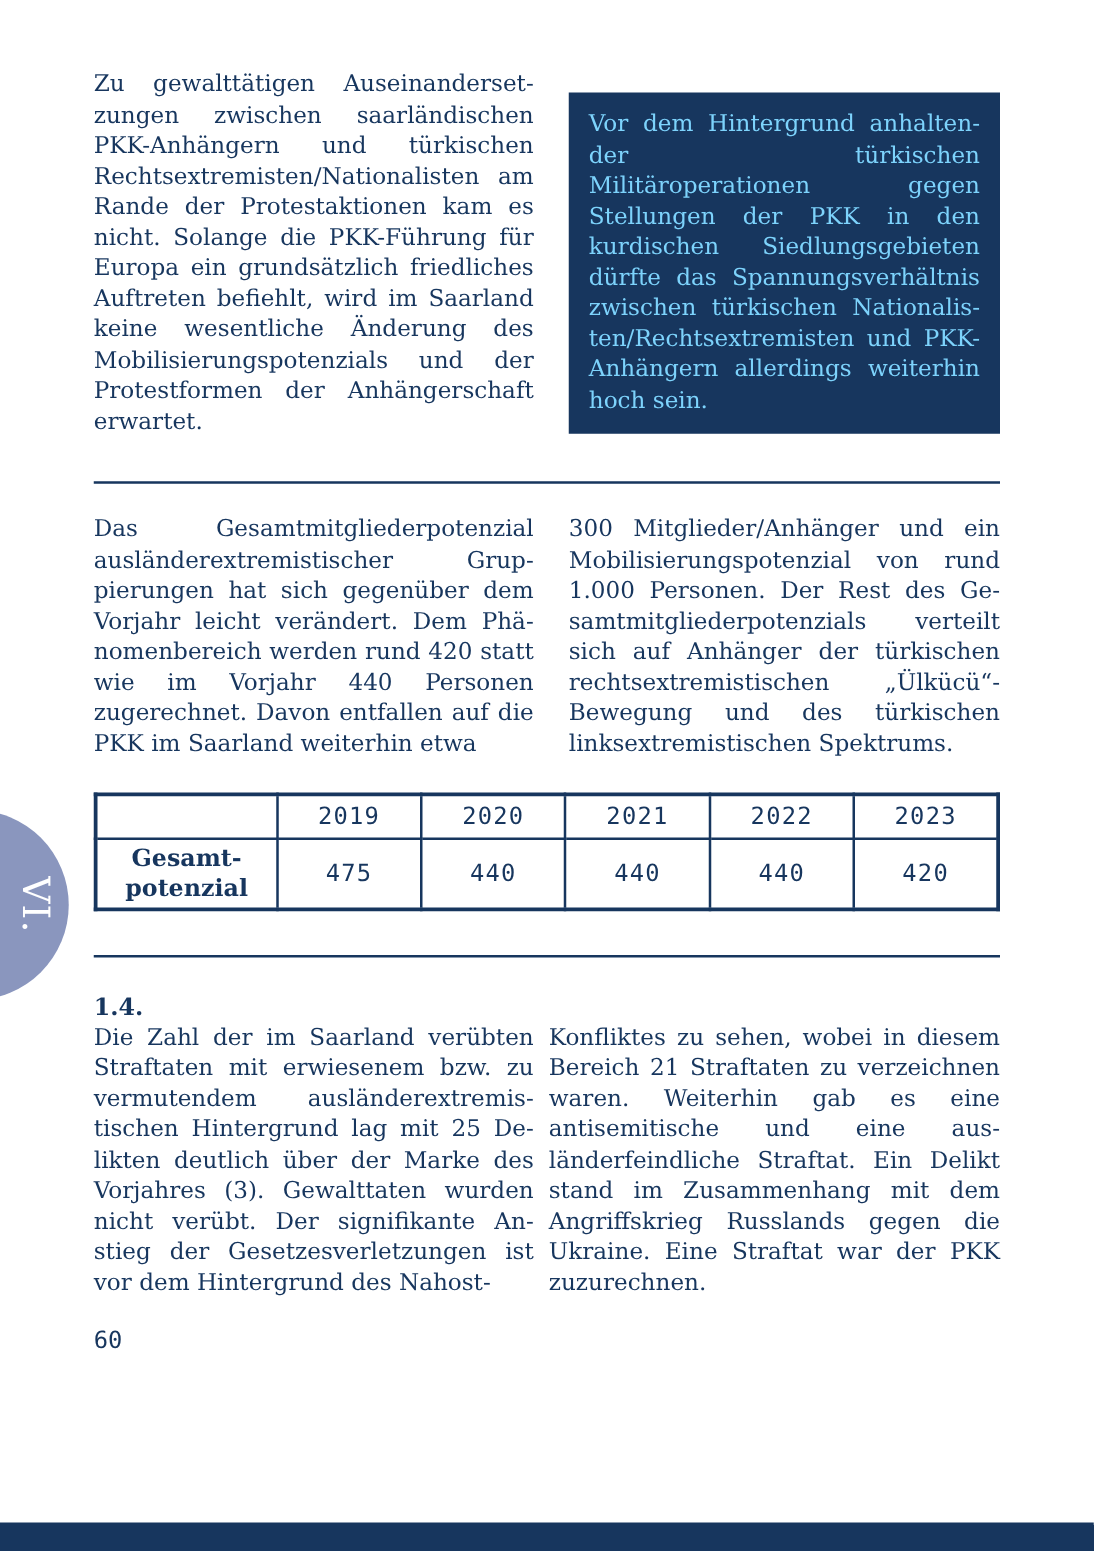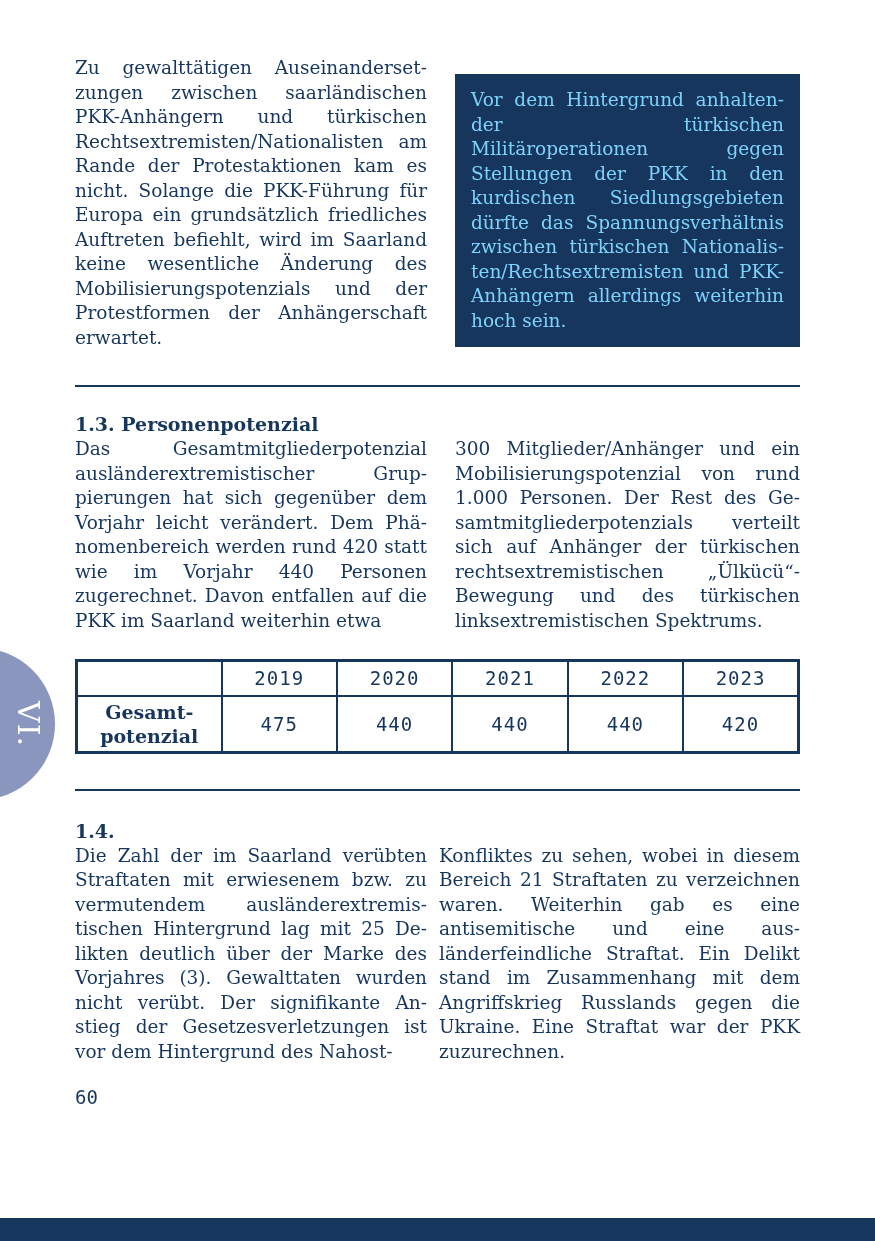--- a/index.html
+++ b/index.html
@@ -107,21 +107,20 @@
     <section class="intro">
       <p class="body-text col-left">Zu gewalttätigen Auseinanderset­zungen zwischen saarländischen PKK-Anhängern und türkischen Rechtsextremisten/Nationalisten am Rande der Protestaktionen kam es nicht. Solange die PKK-Führung für Europa ein grundsätzlich fried­liches Auftreten befiehlt, wird im Saarland keine wesentliche Ände­rung des Mobilisierungspotenzials und der Protestformen der Anhän­gerschaft erwartet.</p>
       <aside class="highlight-box">
         <p class="body-text">Vor dem Hintergrund anhalten­der türkischen Militäroperationen gegen Stellungen der PKK in den kurdischen Siedlungsgebieten dürfte das Spannungsverhältnis zwischen türkischen Nationalis­ten/Rechtsextremisten und PKK-Anhängern allerdings weiterhin hoch sein.</p>
       </aside>
     </section>
 
     <hr class="rule">
 
     <section class="section-1-3">
-      <h2 class="heading">1.3. Personenpotenzial</h2>
       <div class="two-col">
         <p class="body-text col-left">Das Gesamtmitgliederpotenzial ausländerextremistischer Grup­pierungen hat sich gegenüber dem Vorjahr leicht verändert. Dem Phä­nomenbereich werden rund 420 statt wie im Vorjahr 440 Personen zugerechnet. Davon entfallen auf die PKK im Saarland weiterhin etwa</p>
         <p class="body-text col-right">300 Mitglieder/Anhänger und ein Mobilisierungspotenzial von rund 1.000 Personen. Der Rest des Ge­samtmitgliederpotenzials verteilt sich auf Anhänger der türkischen rechtsextremistischen „Ülkücü“-Bewegung und des türkischen linksextremistischen Spektrums.</p>
       </div>
     </section>
 
     <section class="table-block">
       <table class="potential-table">
         <colgroup>
           <col class="label-col">

